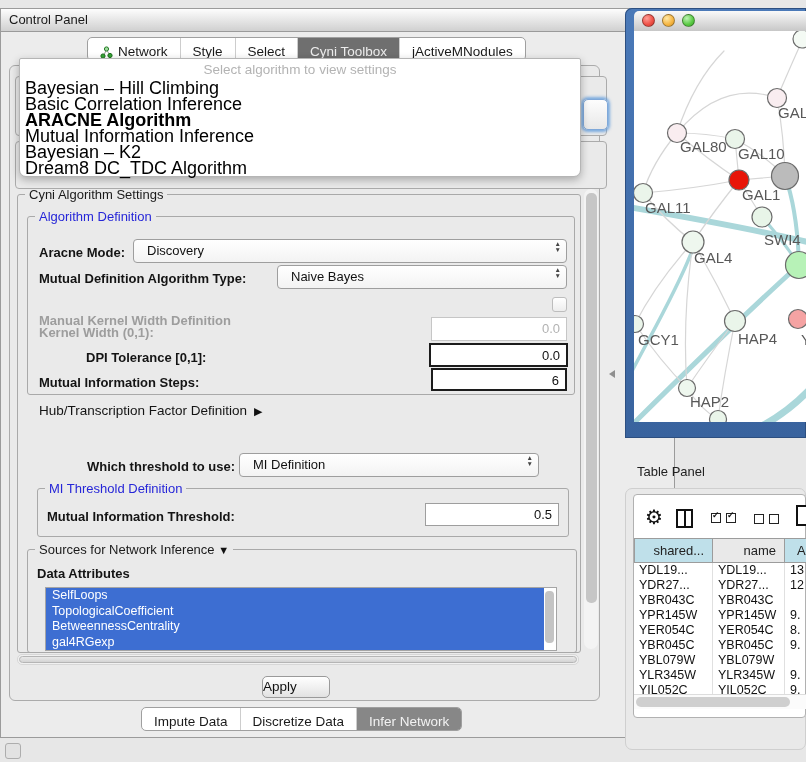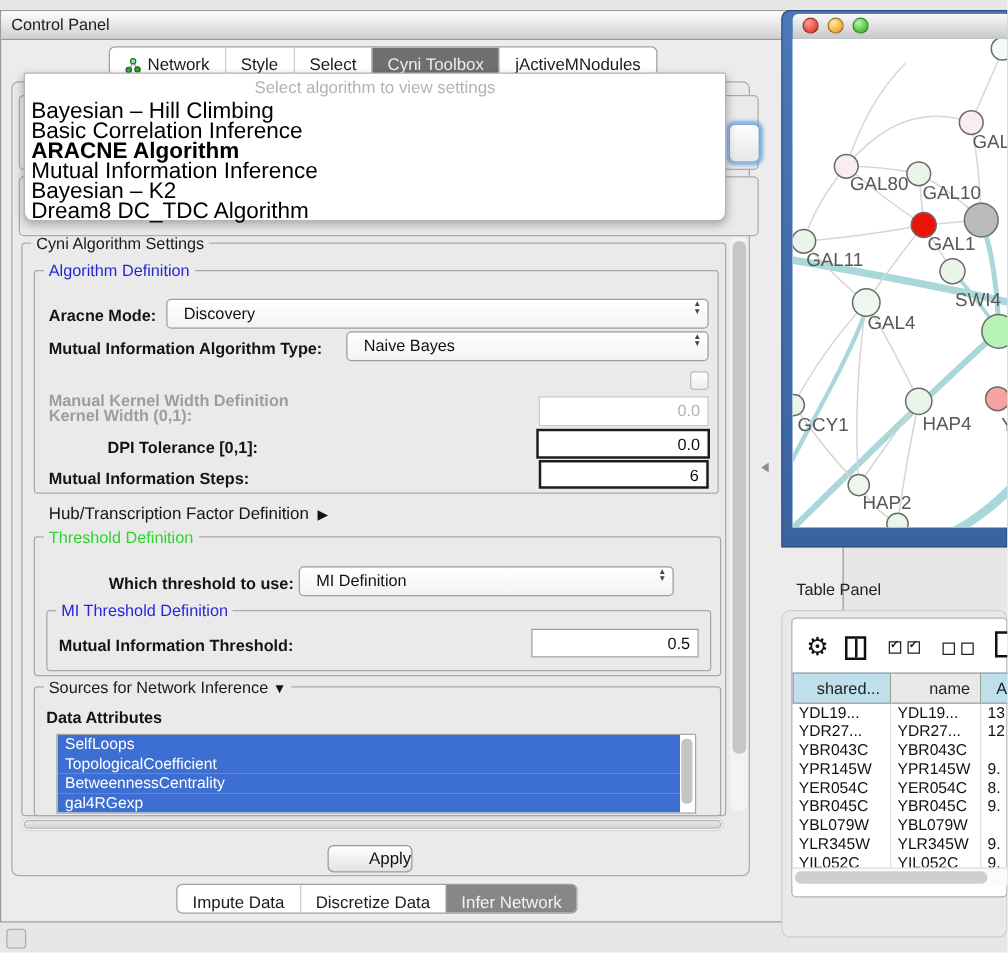--- a/index.html
+++ b/index.html
@@ -61,21 +61,21 @@
   .vthumb{position:absolute;background:#c6c6c6;border-radius:5px;}
   .htrack{position:absolute;background:#f1f1f1;border-radius:5px;border:1px solid #d7d7d7;box-sizing:border-box;}
   .hthumb{position:absolute;background:linear-gradient(#e9e9e9,#d4d4d4);border:1px solid #b5b5b5;border-radius:4px;box-sizing:border-box;}
   
   #attr-listbox{position:absolute;left:44px;top:578px;width:512px;height:64px;background:#fff;
                 border:1px solid #a5a5a5;overflow:hidden;box-sizing:border-box;}
   .litem{height:15.5px;line-height:15.5px;font-size:12.5px;padding-left:6px;width:calc(100% - 12px);box-sizing:border-box;}
   .litem.sel{background:#3d6ed2;color:#fff;}
   #attr-vthumb{position:absolute;right:2px;top:3px;width:9px;height:52px;background:#c4c4c4;border-radius:4px;}
   
-  #apply-btn{position:absolute;left:261px;top:667px;width:68px;height:22px;line-height:20px;text-align:right;
+  #apply-btn{position:absolute;left:261px;top:667px;width:68px;height:22px;line-height:20px;text-align:left;
              font-size:13.5px;background:linear-gradient(#ffffff,#e2e2e2);border:1px solid #9a9a9a;border-radius:5px;box-sizing:border-box;}
   .tri{display:inline-block;font-size:11px;color:#111;}
   #tiny-btn{position:absolute;left:5px;top:743px;width:14px;height:14px;border:1px solid #adadad;border-radius:3px;background:#e2e2e2;}
   #splitter-arrow{position:absolute;left:609px;top:370px;width:0;height:0;
                   border-top:4px solid transparent;border-bottom:4px solid transparent;border-right:6px solid #8f8f8f;}
   
   #net-window{position:absolute;left:625px;top:8px;width:181px;height:430px;
               background:linear-gradient(180deg,#4a79b8,#39639e);border-top-left-radius:7px;
               box-shadow:inset 0 0 0 1px #2d4f80;}
   #net-titlebar{position:absolute;left:9px;top:3px;width:172px;height:20px;
@@ -175,42 +175,39 @@
     </div>
 
     <div class="groupbox" style="left:26px;top:207px;width:546px;height:177px;">
       <span class="gb-label lbl-blue">Algorithm Definition</span>
     </div>
     <div class="boldlbl" style="left:38px;top:236px;">Aracne Mode:</div>
     <div class="combo" style="left:132px;top:230px;width:434px;height:24px;">
       <span class="cv">Discovery</span>
       <span class="spin">▲<br>▼</span>
     </div>
-    <div class="boldlbl" style="left:38px;top:262px;">Mutual Information Algorithm Type:</div>
+    <div class="boldlbl" style="left:38px;top:262px;">Mutual Definition Algorithm Type:</div>
     <div class="combo" style="left:276px;top:256px;width:290px;height:24px;">
       <span class="cv">Naive Bayes</span>
       <span class="spin">▲<br>▼</span>
     </div>
     <div class="graylbl" style="left:38px;top:304px;">Manual Kernel Width Definition</div>
     <div class="checkbox" style="left:551px;top:288px;"></div>
     <div class="graylbl" style="left:38px;top:316px;">Kernel Width (0,1):</div>
     <div class="tfield disabled" style="left:430px;top:308px;width:136px;height:24px;">0.0</div>
     <div class="boldlbl" style="left:38px;top:341px;padding-left:47px;">DPI Tolerance [0,1]:</div>
     <div class="tfield strong" style="left:428px;top:334px;width:139px;height:24px;">0.0</div>
     <div class="boldlbl" style="left:38px;top:366px;">Mutual Information Steps:</div>
     <div class="tfield strong" style="left:430px;top:359px;width:136px;height:23px;">6</div>
 
     <div class="boldlbl" style="left:38px;top:394px;font-weight:normal;font-size:13.5px;">
       <span>Hub/Transcription Factor Definition</span>
       <span class="tri">&nbsp;▶</span>
     </div>
 
-    <div class="groupbox" style="left:26px;top:420px;width:548px;height:110px;">
-      <span class="gb-label lbl-green">Threshold Definition</span>
-    </div>
     <div class="boldlbl" style="left:86px;top:450px;">Which threshold to use:</div>
     <div class="combo" style="left:238px;top:444px;width:300px;height:24px;">
       <span class="cv">MI Definition</span>
       <span class="spin">▲<br>▼</span>
     </div>
     <div class="groupbox" style="left:36px;top:479px;width:530px;height:47px;">
       <span class="gb-label lbl-blue">MI Threshold Definition</span>
     </div>
     <div class="boldlbl" style="left:46px;top:500px;">Mutual Information Threshold:</div>
     <div class="tfield" style="left:424px;top:494px;width:134px;height:23px;">0.5</div>

